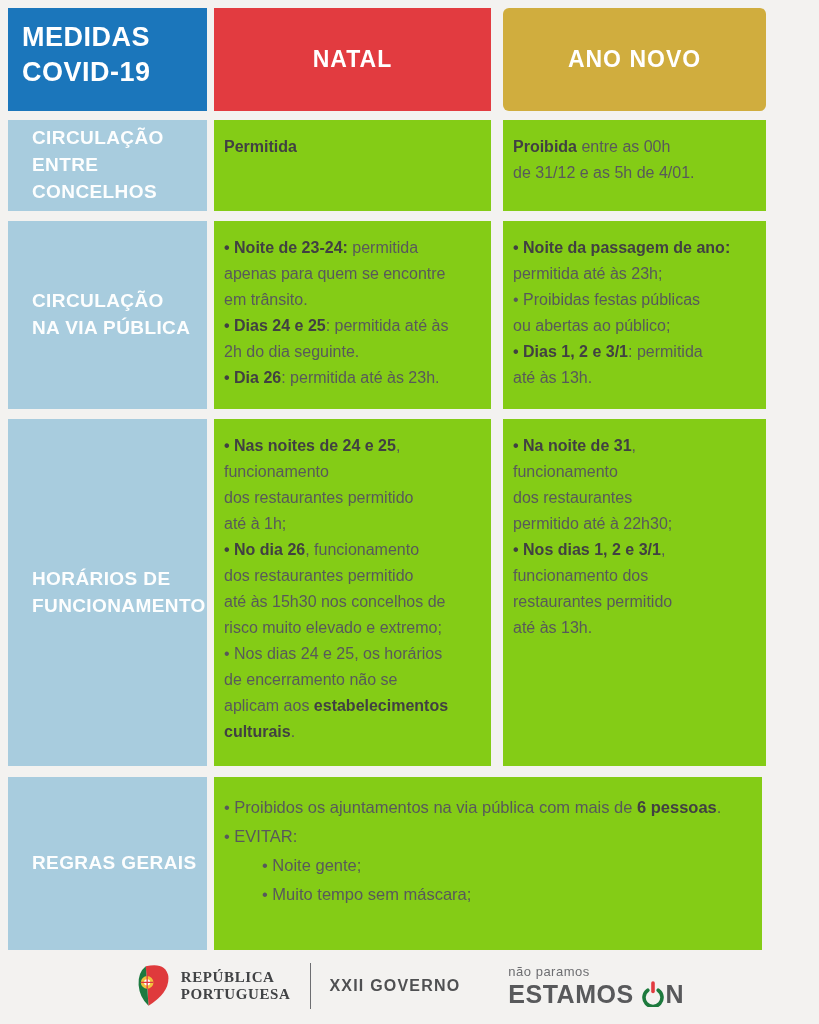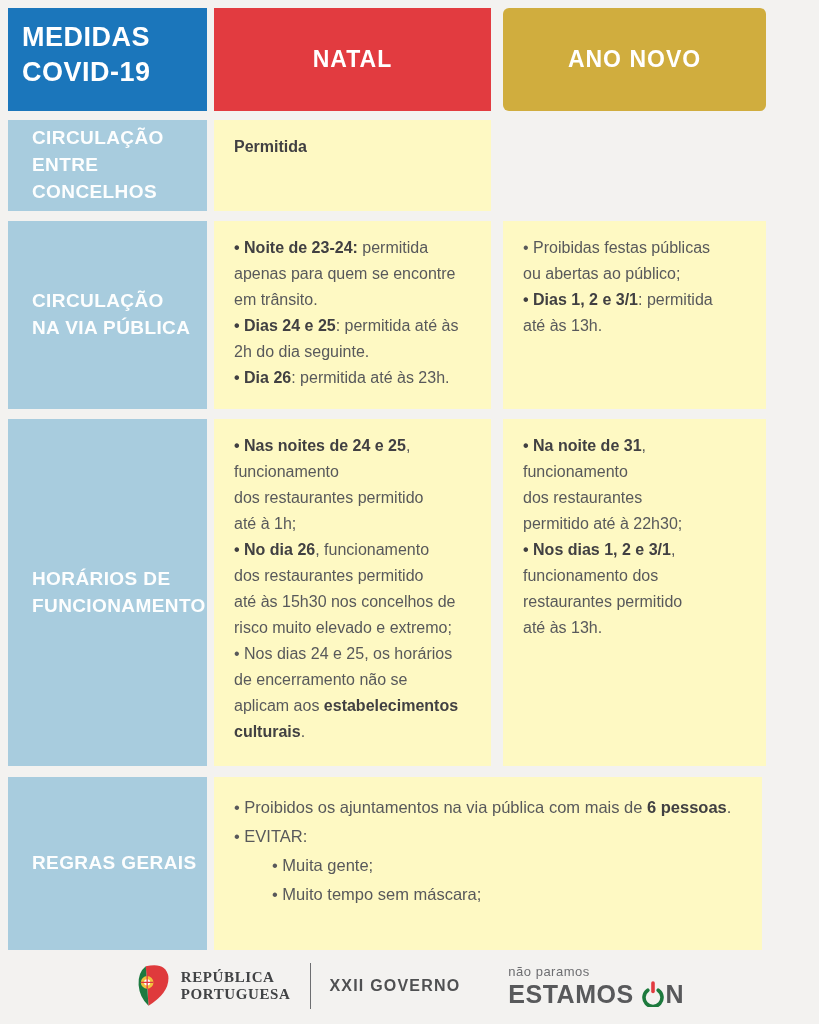--- a/index.html
+++ b/index.html
@@ -42,24 +42,24 @@
   .label-cell {
     background:#a8ccde;
     color:#fdfefe;
     display:flex; align-items:center;
     padding-left:24px; padding-right:10px;
     font-weight:bold; font-size:19px; line-height:1.42;
     letter-spacing:0.4px;
     white-space:pre-line;
   }
   .content-cell {
-    background:#fef9c3;
+    background:#84cc16;
     color:#58595b;
     font-size:16px; line-height:26px;
-    padding:14px 6px 12px 20px;
+    padding:14px 6px 12px 10px;
   }
   .content-cell .item { white-space:pre-line; }
   .content-cell .item.indent { padding-left:38px; }
   .content-cell b { color:#414042; font-weight:bold; }
   .row-r4 .content-cell { line-height:29px; font-size:16.5px; padding-top:16px; }
 
   .footer {
     position:absolute; left:0; bottom:0; width:819px; height:76px;
     display:flex; align-items:center; justify-content:center;
   }
@@ -91,34 +91,40 @@
       <div class="col-natal head-cell head-red">NATAL</div>
       <div class="col-ano head-cell head-gold">ANO NOVO</div>
     </div>
 
     <div class="row row-r1">
       <div class="col-label label-cell">CIRCULAÇÃO
 ENTRE CONCELHOS</div>
       <div class="col-natal content-cell">
           <div class="item"><b>Permitida</b></div>
         </div>
+      <div class="col-ano content-cell">
+          <div class="item"><b>Proibida</b><span> entre as 00h
+de 31/12 e as 5h de 4/01.</span></div>
+        </div>
     </div>
 
     <div class="row row-r2">
       <div class="col-label label-cell">CIRCULAÇÃO
 NA VIA PÚBLICA</div>
       <div class="col-natal content-cell">
           <div class="item"><b>• Noite de 23-24:</b><span> permitida
 apenas para quem se encontre
 em trânsito.</span></div>
           <div class="item"><b>• Dias 24 e 25</b><span>: permitida até às
 2h do dia seguinte.</span></div>
           <div class="item"><b>• Dia 26</b><span>: permitida até às 23h.</span></div>
         </div>
       <div class="col-ano content-cell">
+          <div class="item"><b>• Noite da passagem de ano:</b><span>
+permitida até às 23h;</span></div>
           <div class="item"><span>• Proibidas festas públicas
 ou abertas ao público;</span></div>
           <div class="item"><b>• Dias 1, 2 e 3/1</b><span>: permitida
 até às 13h.</span></div>
         </div>
     </div>
 
     <div class="row row-r3">
       <div class="col-label label-cell">HORÁRIOS DE
 FUNCIONAMENTO</div>
@@ -146,21 +152,21 @@
 restaurantes permitido
 até às 13h.</span></div>
         </div>
     </div>
 
     <div class="row row-r4">
       <div class="col-label label-cell">REGRAS GERAIS</div>
       <div class="col-span content-cell">
           <div class="item"><span>• Proibidos os ajuntamentos na via pública com mais de </span><b>6 pessoas</b><span>.</span></div>
           <div class="item"><span>• EVITAR:</span></div>
-          <div class="item indent"><span>• Muita gente;</span></div>
+          <div class="item indent"><span>• Noite gente;</span></div>
           <div class="item indent"><span>• Muito tempo sem máscara;</span></div>
         </div>
     </div>
 
   </div>
 
   <div class="footer">
     <div class="gov-block">
       <svg class="flag-icon" viewBox="0 0 40 50">
         <path d="M12 3 Q34 -2 37 14 Q39 32 15 47 L12 3 Z" fill="#df3a3c"></path>

